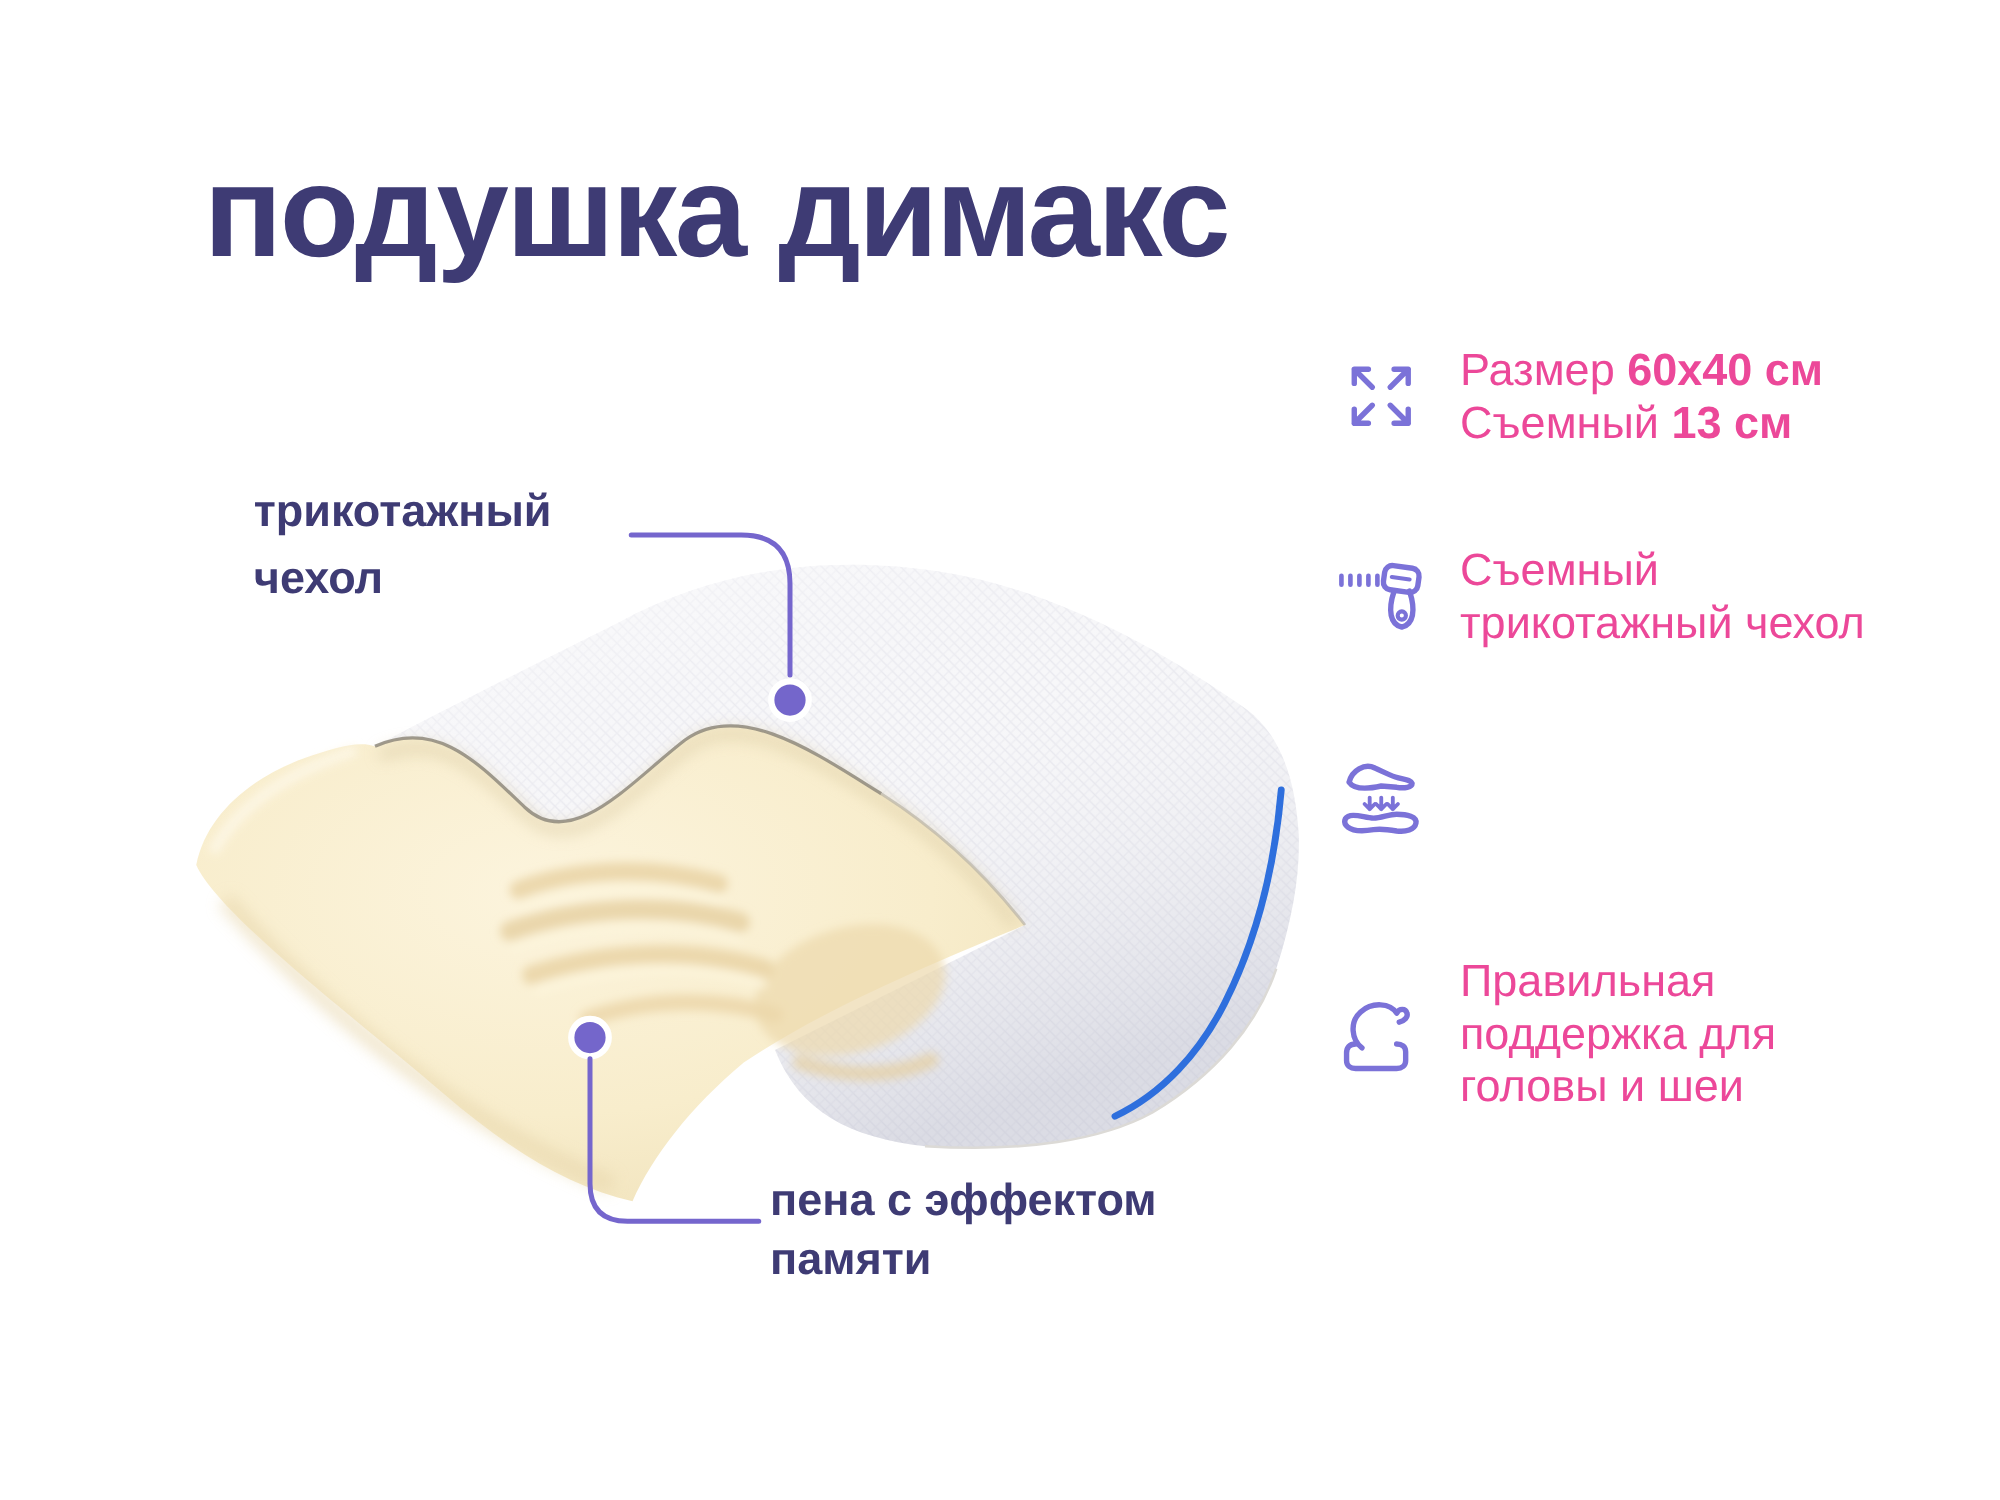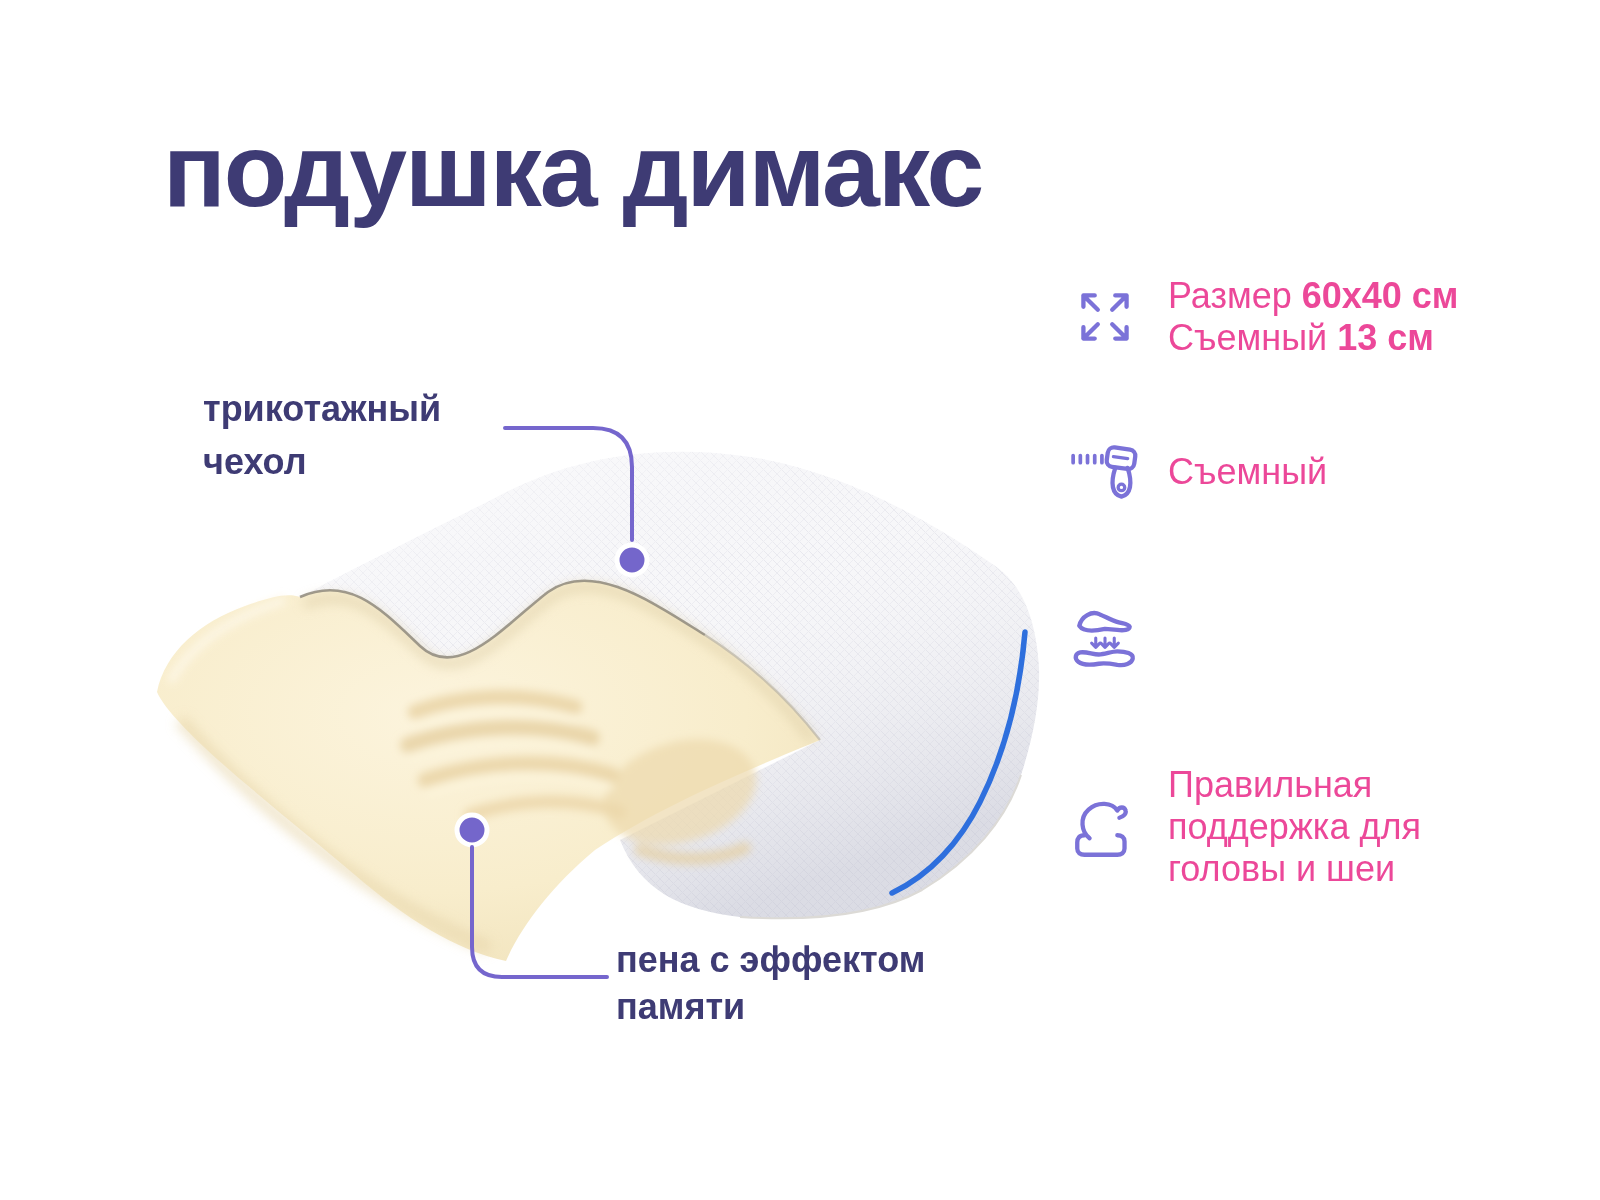--- a/index.html
+++ b/index.html
@@ -157,20 +157,21 @@
         <g transform="rotate(8 51 23)">
           <rect x="38" y="13" width="27" height="19" rx="6"></rect>
           <path d="M44,22 L58,22" stroke-width="3.2"></path>
         </g>
         <path d="M46,32 C41,47 43,58 52,60 C61,58 63,47 58,32"></path>
         <circle cx="52" cy="51" r="3.2" stroke-width="3.2"></circle>
       </svg>
     </span>
     <div class="feature-text">
       <div><span>Съемный</span><b></b></div>
+      <div><span>трикотажный чехол</span><b></b></div>
     </div>
   </div>
 
   <div class="feature-row r3">
     <span class="icon-box">
       <svg viewBox="0 0 72 72">
         <path d="M11,26 C13,17 23,11 31,15 C36,17 41,20 47,22 C53,24 59,24 60,27 C60,30 54,31 48,30 L36,29 C27,31 15,32 11,26"></path>
         <g stroke-width="3">
           <path d="M27,38 V47 M23,43 L27,47 L31,43"></path>
           <path d="M36,38 V47 M32,43 L36,47 L40,43"></path>

